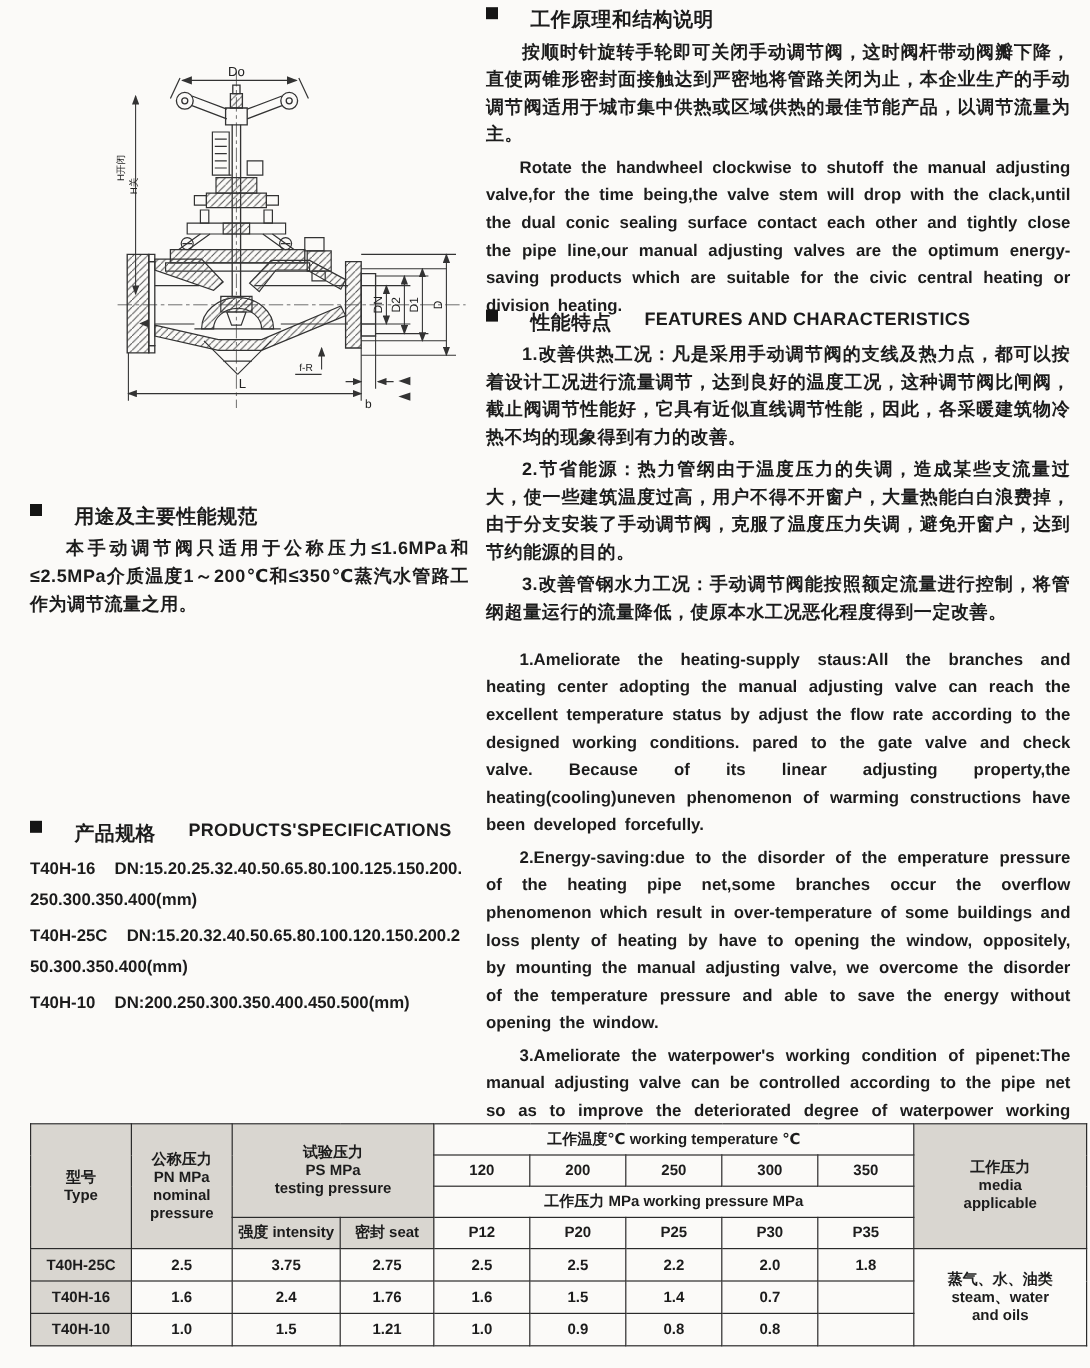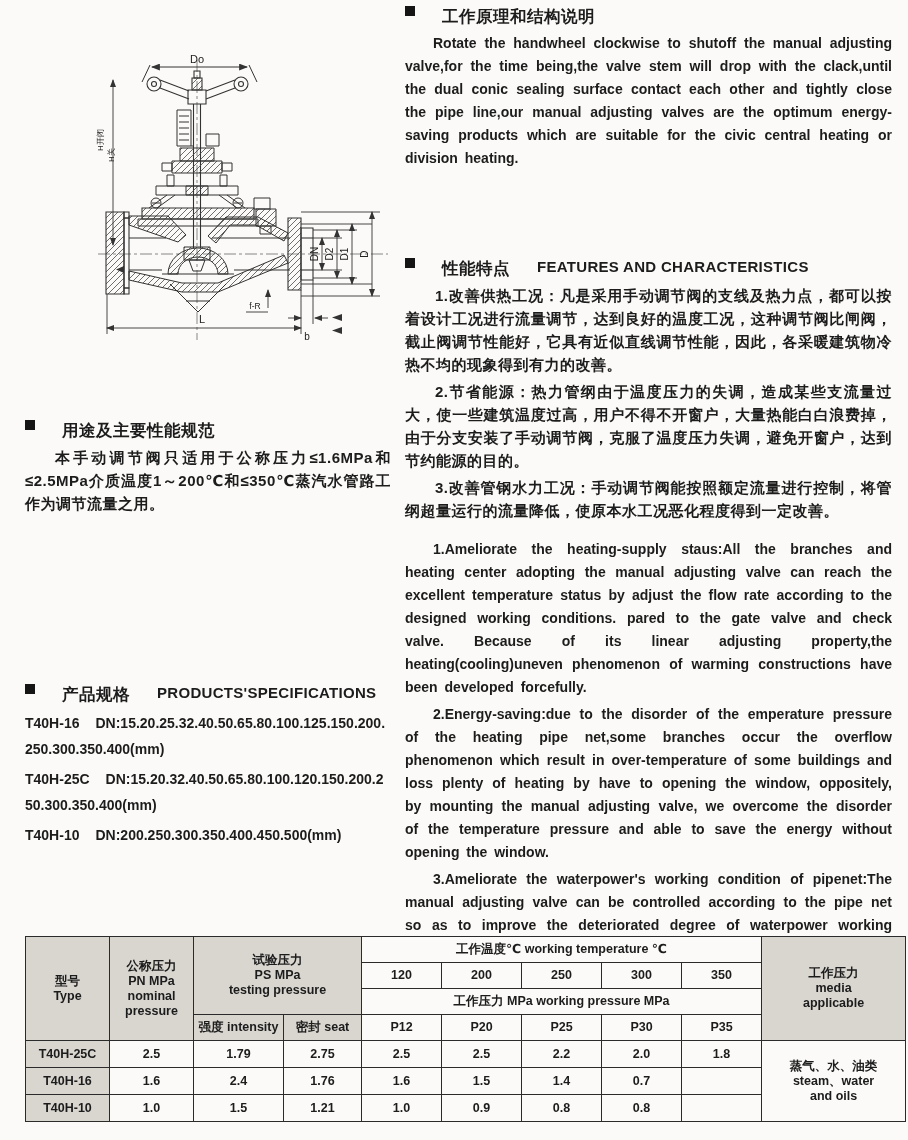--- a/index.html
+++ b/index.html
@@ -197,20 +197,21 @@
     <polygon points="292,305 282,308.5 292,312"></polygon>
     <polygon points="74,244 66,247.5 74,251"></polygon>
   </g>
 </svg>
 
 <div class="abs" style="left:405px;top:6px;width:487px;">
   <div class="heading">
     <span class="bullet"></span>
     <span>工作原理和结构说明</span>
   </div>
+  <p class="cn-para">按顺时针旋转手轮即可关闭手动调节阀，这时阀杆带动阀瓣下降，直使两锥形密封面接触达到严密地将管路关闭为止，本企业生产的手动调节阀适用于城市集中供热或区域供热的最佳节能产品，以调节流量为主。</p>
   <p class="en-para">Rotate the handwheel clockwise to shutoff the manual adjusting valve,for the time being,the valve stem will drop with the clack,until the dual conic sealing surface contact each other and tightly close the pipe line,our manual adjusting valves are the optimum energy-saving products which are suitable for the civic central heating or division heating.</p>
 </div>
 
 <div class="abs" style="left:405px;top:258px;width:487px;">
   <div class="heading">
     <span class="bullet"></span>
     <span>性能特点</span>
     <span class="en">FEATURES AND CHARACTERISTICS</span>
   </div>
   <p class="cn-para">1.改善供热工况：凡是采用手动调节阀的支线及热力点，都可以按着设计工况进行流量调节，达到良好的温度工况，这种调节阀比闸阀，截止阀调节性能好，它具有近似直线调节性能，因此，各采暖建筑物冷热不均的现象得到有力的改善。</p>
@@ -291,21 +292,21 @@
       <th class="gray">密封 seat</th>
       <th>P12</th>
       <th>P20</th>
       <th>P25</th>
       <th>P30</th>
       <th>P35</th>
     </tr>
     <tr class="drow">
       <td class="gray">T40H-25C</td>
       <td>2.5</td>
-      <td>1.79</td>
+      <td>3.75</td>
       <td>2.75</td>
       <td>2.5</td>
       <td>2.5</td>
       <td>2.2</td>
       <td>2.0</td>
       <td>1.8</td>
       <td rowspan="3" class="pre">蒸气、水、油类
 steam、water
 and oils</td>
     </tr>

